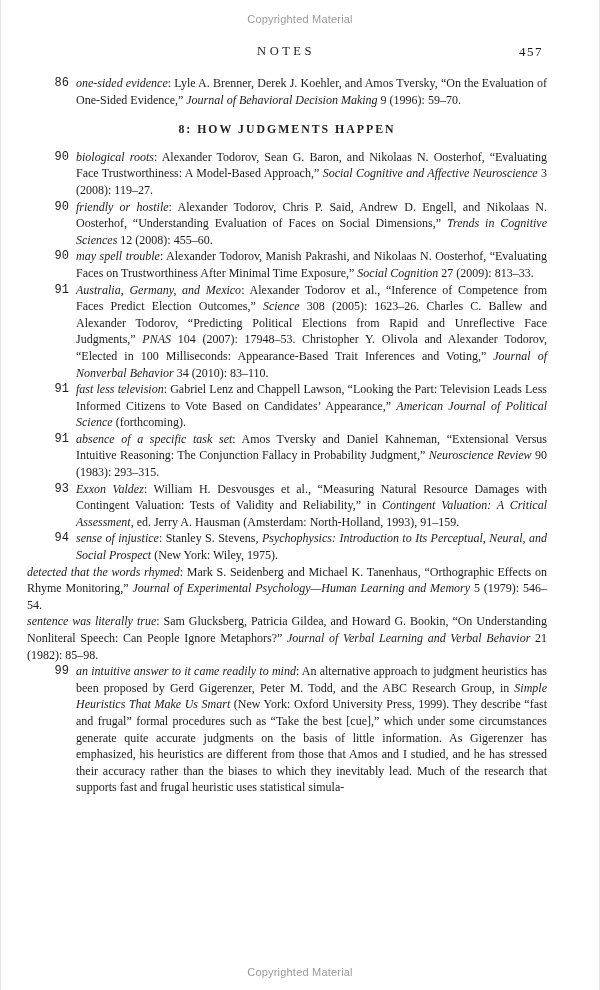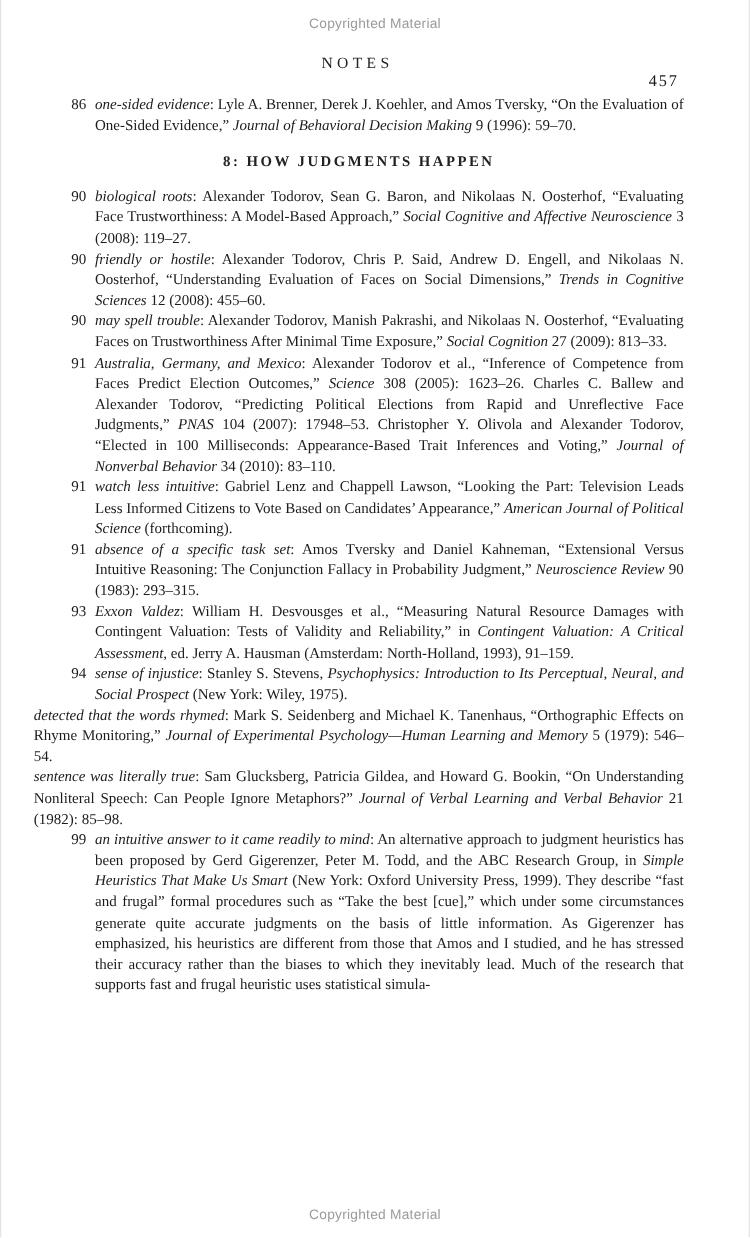--- a/index.html
+++ b/index.html
@@ -34,37 +34,38 @@
     text-align: center;
     flex: 0 0 auto;
   }
   .header-title {
     font-size: 12.5px;
     letter-spacing: 3.5px;
     color: #222;
   }
   .page-number {
     position: absolute;
-    right: 56px; top: 16px;
+    right: 56px; top: 3px;
     font-size: 13px;
     letter-spacing: 1.5px;
   }
   .content {
     margin-top: 16px;
     padding: 0 52px 0 26px;
     font-size: 12px;
     line-height: 16.6px;
     flex: 0 0 auto;
   }
   .note { display: flex; }
   .ref {
     flex: 0 0 49px;
     padding-right: 7px;
     text-align: right;
     white-space: nowrap;
+    font-family: Liberation Mono, monospace;
   }
   .note-body {
     flex: 1;
     text-align: justify;
     hyphens: auto;
     -webkit-hyphens: auto;
   }
   .section-heading {
     text-align: center;
     letter-spacing: 2px;
@@ -103,21 +104,21 @@
       <div class="note">
         <span class="ref">90</span>
         <span class="note-body"><i>may spell trouble</i><span>: Alexander Todorov, Manish Pakrashi, and Nikolaas N. Oosterhof, “Evaluating Faces on Trustworthiness After Minimal Time Exposure,” </span><i>Social Cognition</i><span> 27 (2009): 813–33.</span></span>
       </div>
       <div class="note">
         <span class="ref">91</span>
         <span class="note-body"><i>Australia, Germany, and Mexico</i><span>: Alexander Todorov et al., “Inference of Competence from Faces Predict Election Outcomes,” </span><i>Science</i><span> 308 (2005): 1623–26. Charles C. Ballew and Alexander Todorov, “Predicting Political Elections from Rapid and Unreflective Face Judgments,” </span><i>PNAS</i><span> 104 (2007): 17948–53. Christopher Y. Olivola and Alexander Todorov, “Elected in 100 Milliseconds: Appearance-Based Trait Inferences and Voting,” </span><i>Journal of Nonverbal Behavior</i><span> 34 (2010): 83–110.</span></span>
       </div>
       <div class="note">
         <span class="ref">91</span>
-        <span class="note-body"><i>watch less intuitive</i><span>: Gabriel Lenz and Chappell Lawson, “Looking the Part: Television Leads Less Informed Citizens to Vote Based on Candidates’ Appearance,” </span><i>American Journal of Political Science</i><span> (forthcoming).</span></span>
+        <span class="note-body"><i>fast less television</i><span>: Gabriel Lenz and Chappell Lawson, “Looking the Part: Television Leads Less Informed Citizens to Vote Based on Candidates’ Appearance,” </span><i>American Journal of Political Science</i><span> (forthcoming).</span></span>
       </div>
       <div class="note">
         <span class="ref">91</span>
         <span class="note-body"><i>absence of a specific task set</i><span>: Amos Tversky and Daniel Kahneman, “Extensional Versus Intuitive Reasoning: The Conjunction Fallacy in Probability Judgment,” </span><i>Neuroscience Review</i><span> 90 (1983): 293–315.</span></span>
       </div>
       <div class="note">
         <span class="ref">93</span>
         <span class="note-body"><i>Exxon Valdez</i><span>: William H. Desvousges et al., “Measuring Natural Resource Damages with Contingent Valuation: Tests of Validity and Reliability,” in </span><i>Contingent Valuation: A Critical Assessment</i><span>, ed. Jerry A. Hausman (Amsterdam: North-Holland, 1993), 91–159.</span></span>
       </div>
       <div class="note">

